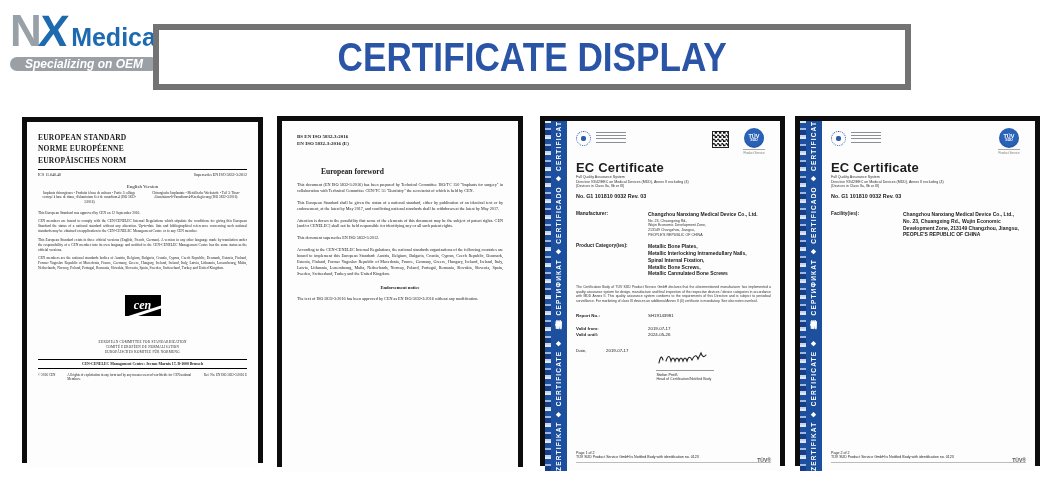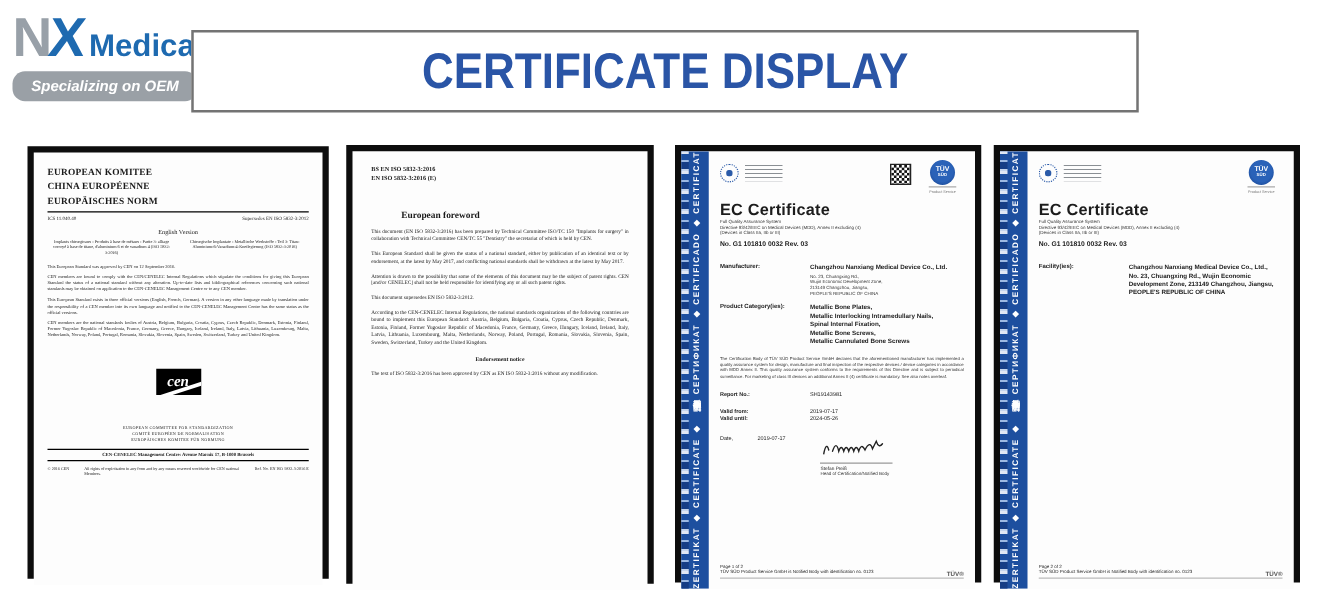--- a/index.html
+++ b/index.html
@@ -5,26 +5,26 @@
   * { margin:0; padding:0; box-sizing:border-box; }
   html,body { width:1060px; height:484px; background:#fff; overflow:hidden;
     font-family:"Liberation Sans", sans-serif; }
 
   
   .brand { position:absolute; left:10px; top:6px; width:160px; }
   .brand-line { display:flex; align-items:baseline; }
   .logo-n { font-size:44px; font-weight:700; color:#98a0a8; letter-spacing:-3px; }
   .logo-x { font-size:44px; font-weight:700; color:#1e6ab0; transform:skewX(-6deg); display:inline-block; letter-spacing:-2px; }
   .logo-medical { font-size:25px; font-weight:700; color:#1e6ab0; margin-left:5px; }
-  .tagline-pill { margin-top:1px; background:#9aa0a6; border-radius:10px; width:148px; height:24px;
+  .tagline-pill { margin-top:1px; background:#9aa0a6; border-radius:10px; width:148px; height:14px;
     display:flex; align-items:center; justify-content:center; }
   .tagline-pill span { color:#fff; font-style:italic; font-weight:700; font-size:12px; }
 
   .title-box { position:absolute; left:153px; top:24px; width:758px; height:66px;
-    border:2px solid #737373; background:#fff; display:flex; align-items:center; justify-content:center; }
+    border:6px solid #737373; background:#fff; display:flex; align-items:center; justify-content:center; }
   .title-box span { color:#2a55a6; font-weight:700; font-size:40px; letter-spacing:0px;
     transform:scaleX(0.88); display:inline-block; white-space:nowrap; }
 
   
   .cert { position:absolute; background:#0d0d0d; }
   .cert .page { position:absolute; inset:5px; background:#fdfdfd; overflow:hidden; }
   #cert1 { left:22px;  top:117px; width:241px; height:346px; }
   #cert2 { left:277px; top:116px; width:246px; height:351px; }
   #cert3 { left:540px; top:116px; width:245px; height:350px; }
   #cert4 { left:795px; top:116px; width:245px; height:350px; }
@@ -121,22 +121,22 @@
 </div>
 
 <div class="title-box">
   <span>CERTIFICATE DISPLAY</span>
 </div>
 
 <div class="cert" id="cert1">
   <div class="page c1">
     <div class="c1-head">
       <div class="c1-std">
-        <div>EUROPEAN KOMITEE</div>
-        <div>CHINA EUROPÉENNE</div>
+        <div>EUROPEAN STANDARD</div>
+        <div>NORME EUROPÉENNE</div>
         <div>EUROPÄISCHES NORM</div>
       </div>
     </div>
     <div class="c1-rule"></div>
     <div class="c1-ics">
       <span>ICS 11.040.40</span>
       <span>Supersedes EN ISO 5832-3:2012</span>
     </div>
     <div class="c1-ev">English Version</div>
     <div class="c1-cols">

